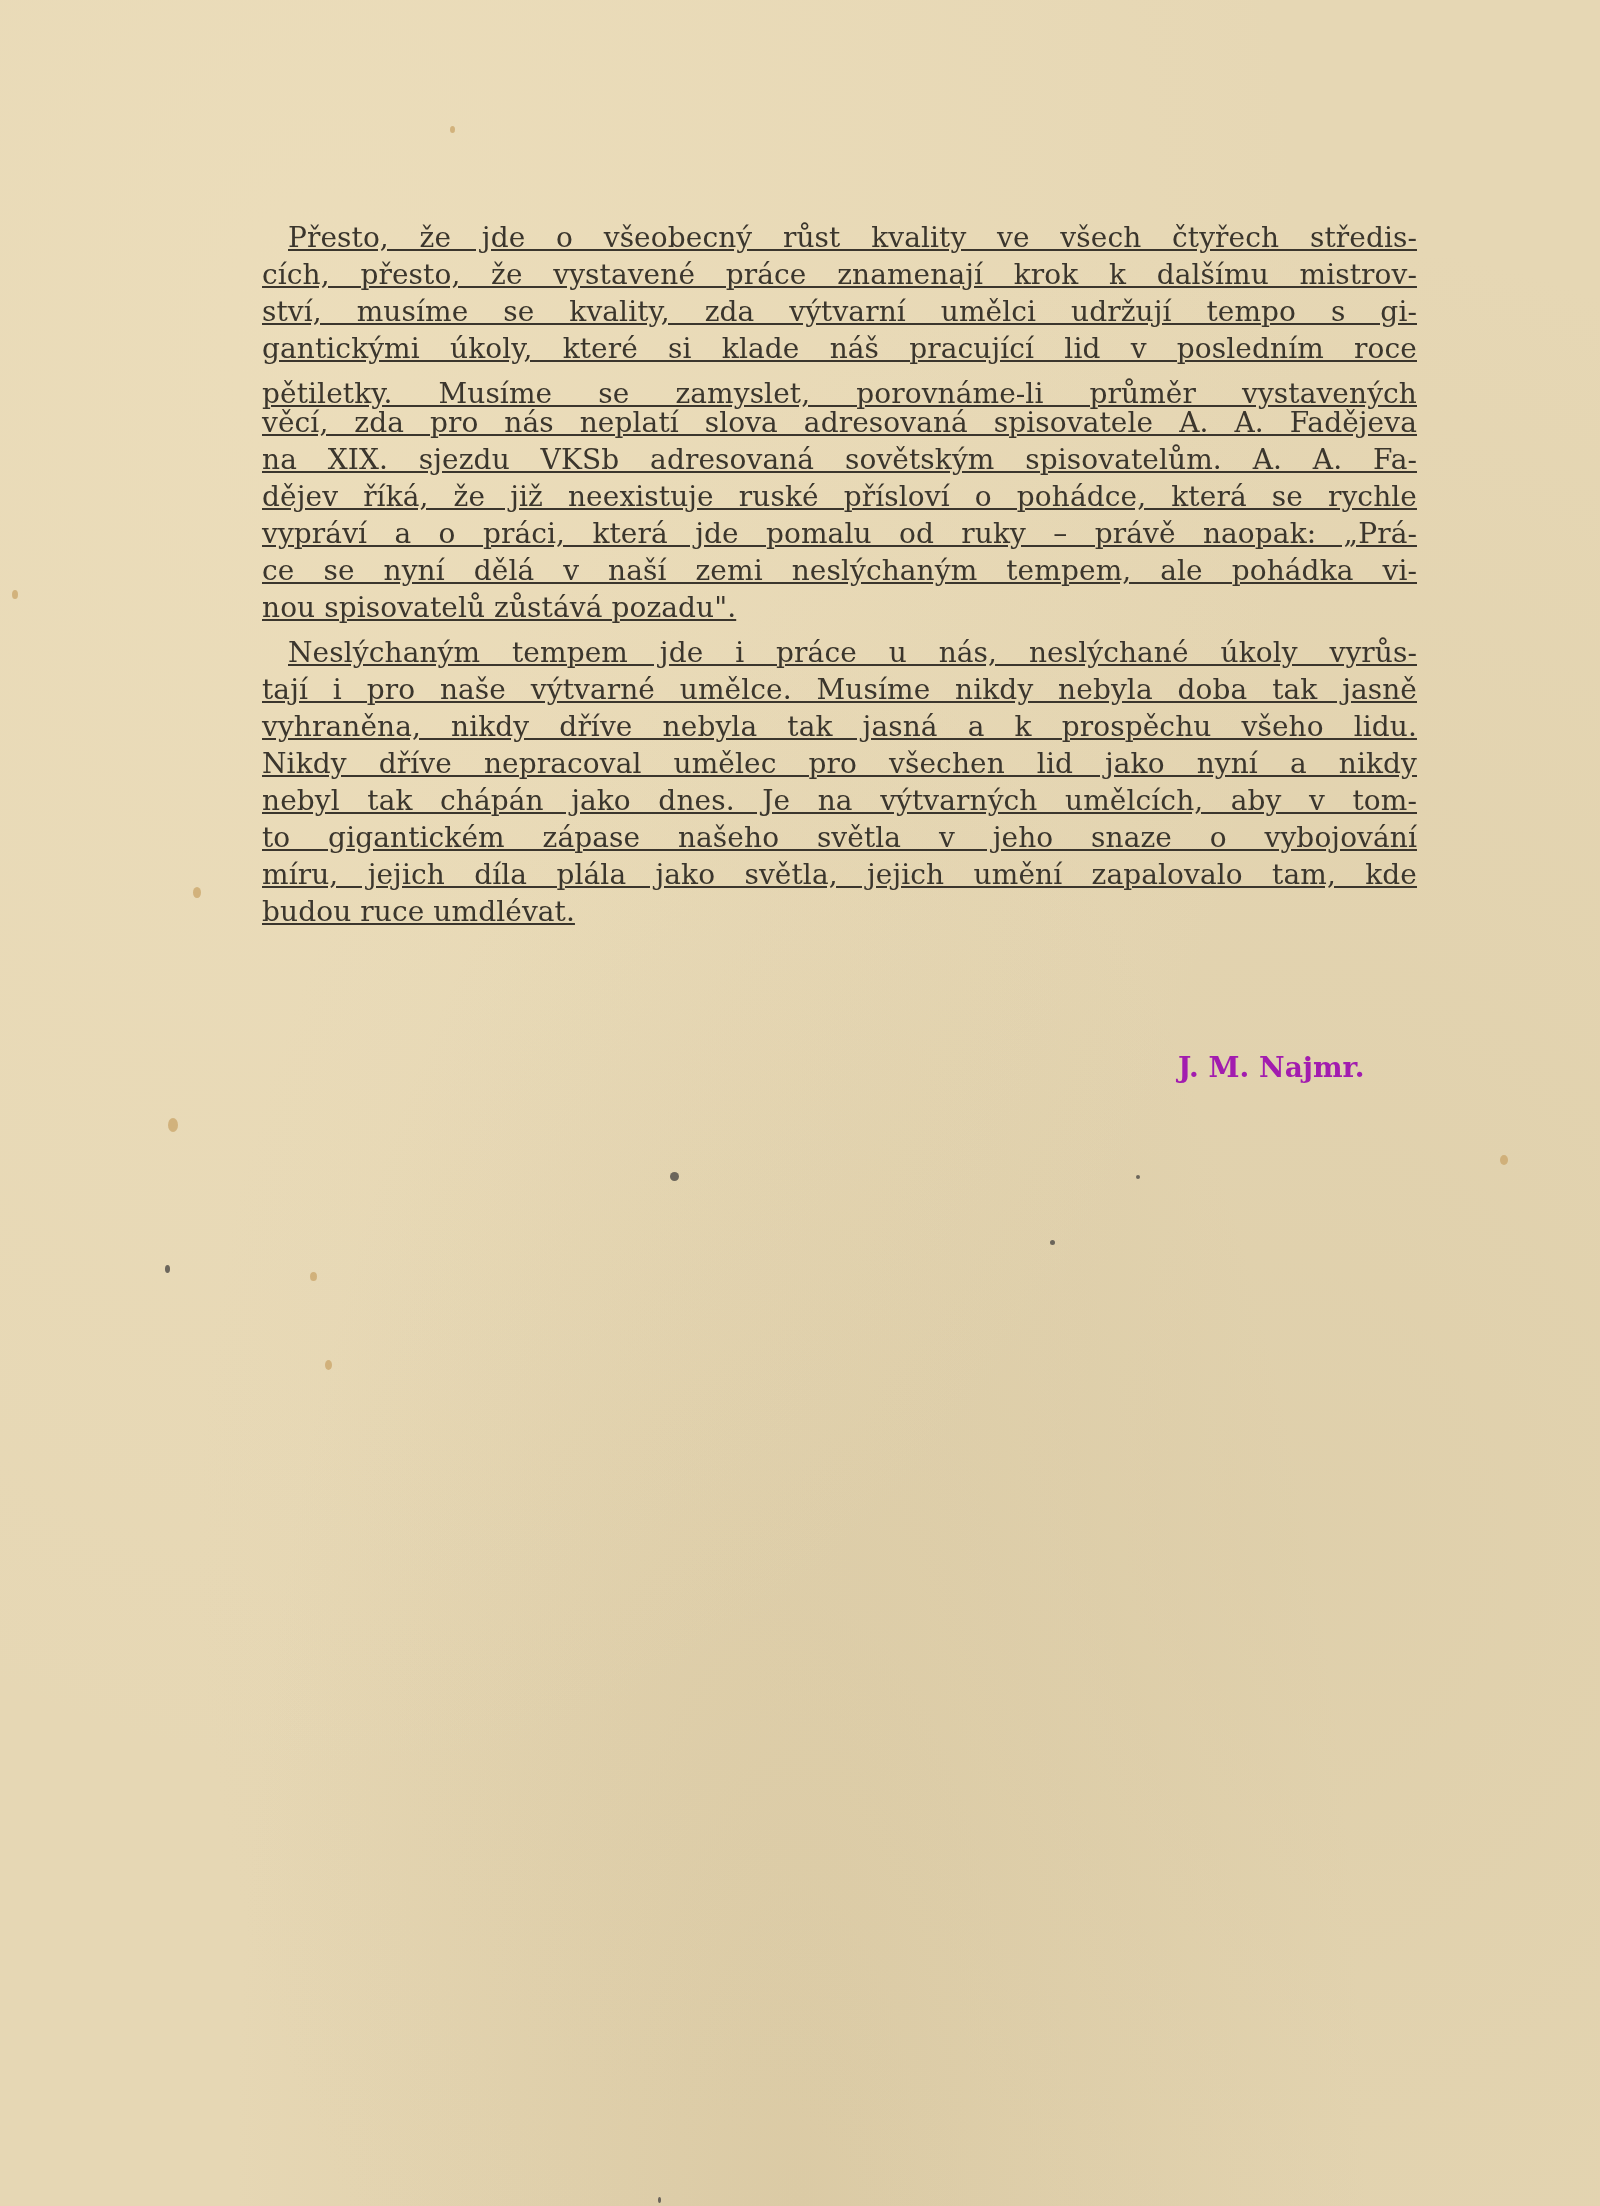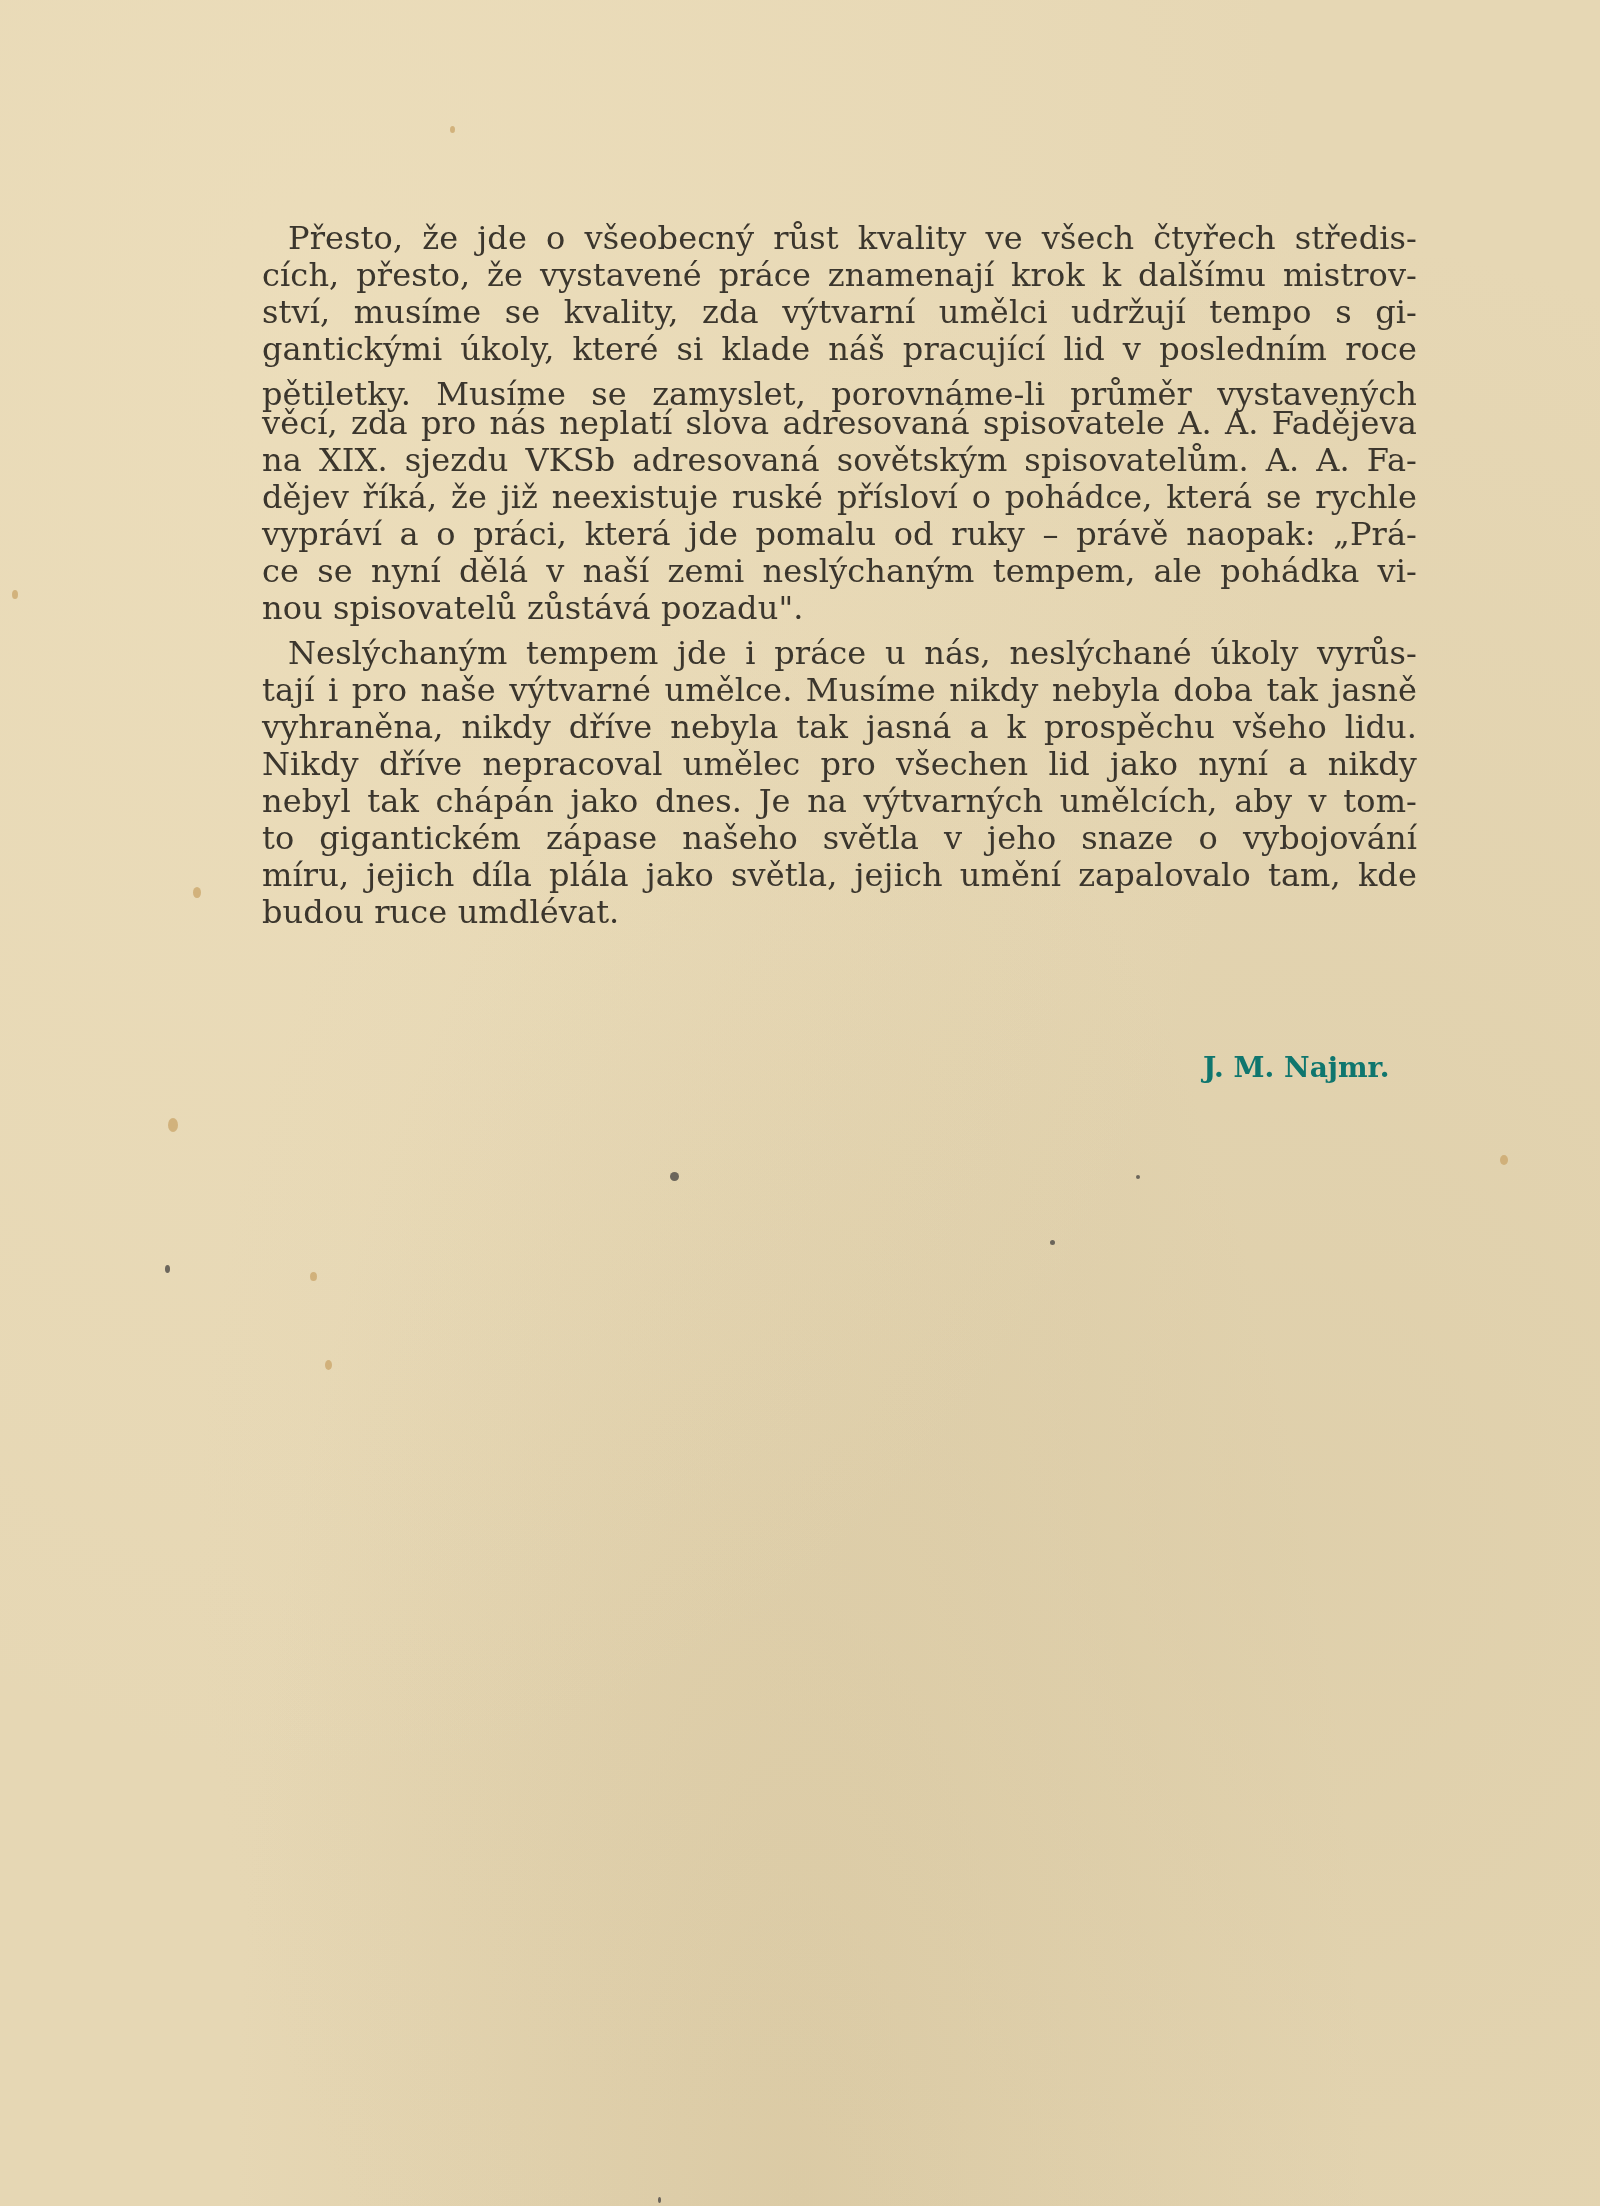--- a/index.html
+++ b/index.html
@@ -11,29 +11,30 @@
         radial-gradient(ellipse at 80% 70%, rgba(214,198,160,0.45), rgba(0,0,0,0) 60%),
         radial-gradient(ellipse at 50% 100%, rgba(210,192,152,0.5), rgba(0,0,0,0) 50%);
       position: relative;
       font-family: "DejaVu Serif", serif;
       color: #3b362d;
     }
     .page { position: absolute; left: 0; top: 0; width: 1600px; height: 2206px; }
     .text-block { position: absolute; left: 262px; top: 220px; width: 1155px; }
     .line {
       position: absolute; left: 0; width: 1155px;
-      font-size: 32px; line-height: 36px; white-space: nowrap;
+      font-size: 28px; line-height: 36px; white-space: nowrap;
       text-align: justify; text-align-last: justify;
       letter-spacing: 0.1px;
+      text-decoration: underline;
     }
     .line.indent { left: 26px; width: 1129px; }
     .line.last { text-align-last: left; }
     .signature {
       position: absolute; left: 1178px; top: 1050px;
-      font-size: 28px; line-height: 36px; font-weight: bold; color: #0f766e; margin-left: 25px;
+      font-size: 28px; line-height: 36px; font-weight: bold; color: #a21caf;
     }
     .speck { position: absolute; border-radius: 50%; }
     .speck.brown { background: #c9a468; opacity: 0.75; }
     .speck.dark { background: #4d4a46; opacity: 0.8; }
   </style>
 </head>
 <body>
 
 <div class="page">
   <div class="text-block">

